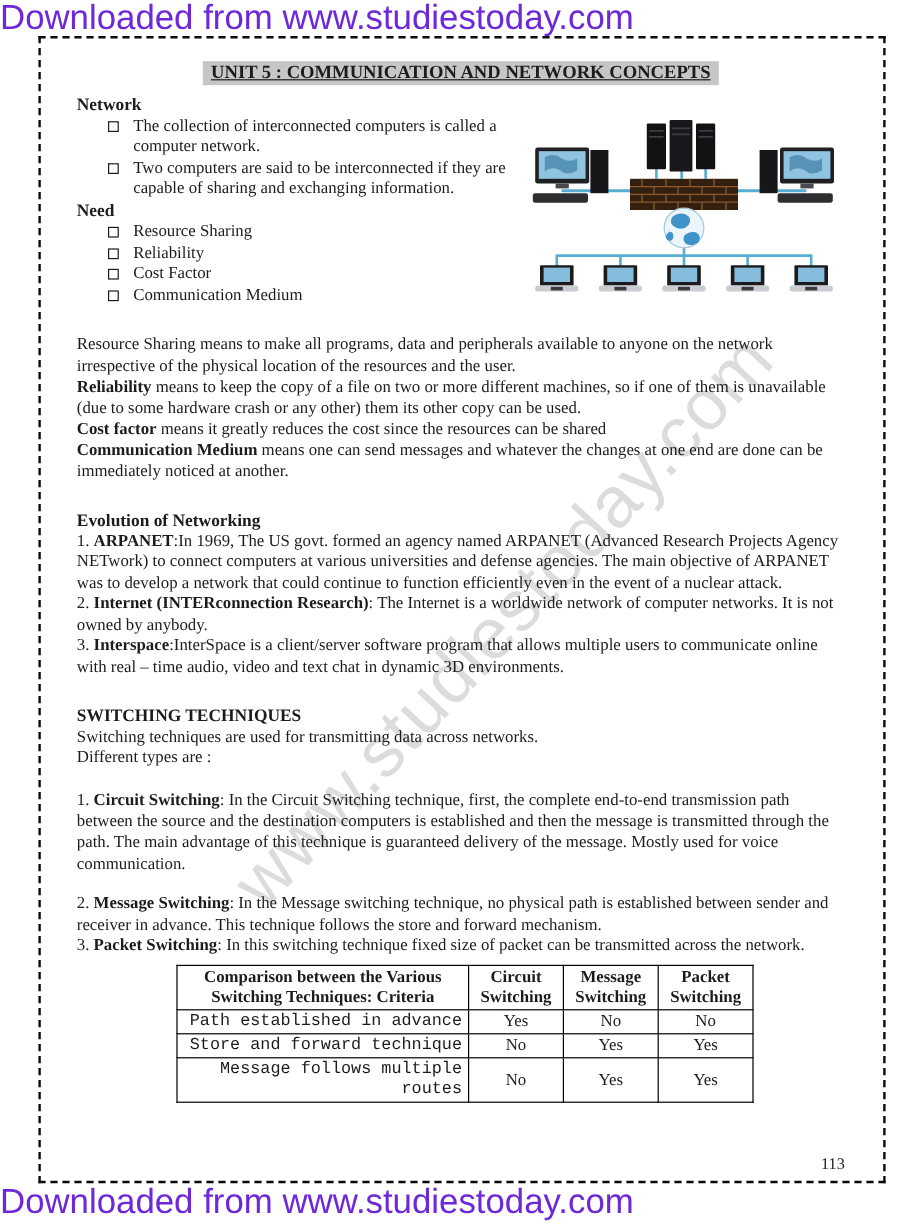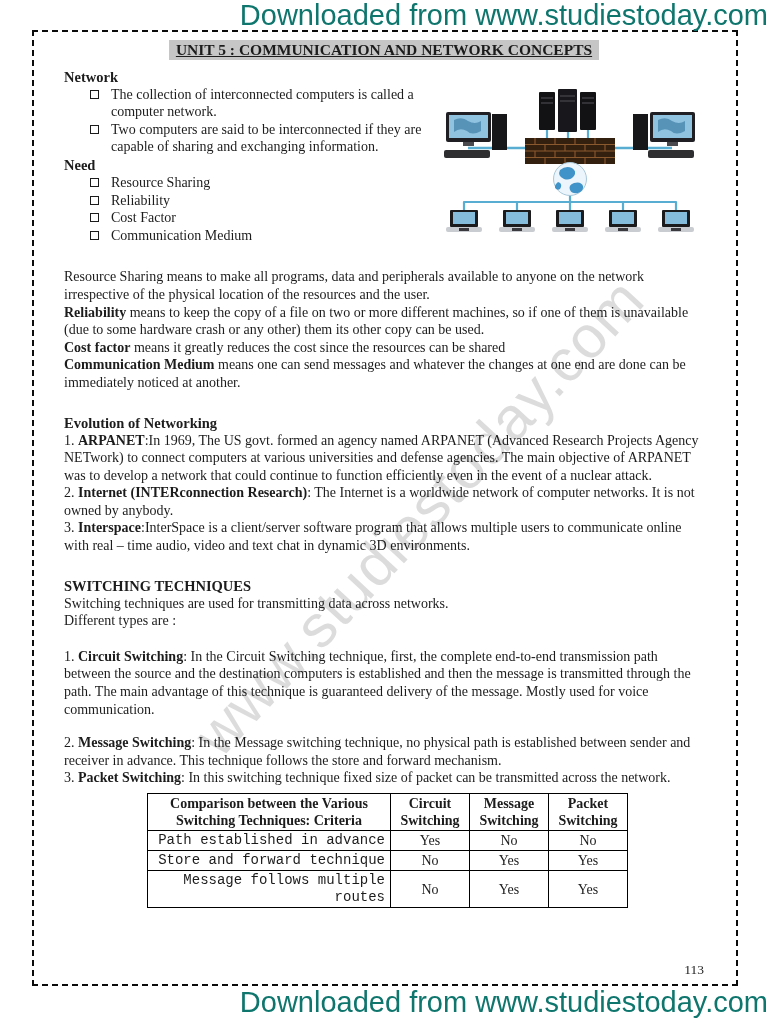--- a/index.html
+++ b/index.html
@@ -6,24 +6,24 @@
   html,body { width:768px; height:1024px; }
   body {
     position:relative;
     background:#ffffff;
     font-family:"Liberation Serif", serif;
     color:#1c1c1c;
     overflow:hidden;
   }
   .banner {
     position:absolute; left:0; width:768px;
-    text-align:right;
+    text-align:left;
     font-family:"Liberation Sans", sans-serif;
     font-size:29px; font-weight:500;
-    color:#0f766e;
+    color:#6d28d9;
     z-index:3;
     letter-spacing:0px;
   }
   .banner.top { top:-1px; }
   .banner.bottom { top:986px; }
   .sheet {
     position:absolute; left:32px; top:30px; width:706px; height:956px;
     border:2.5px dashed #0a0a0a;
     overflow:hidden;
     background:transparent;
@@ -31,21 +31,21 @@
   .watermark {
     position:absolute; left:385px; top:485px;
     transform:translate(-50%,-50%) rotate(-47deg);
     font-family:"Liberation Sans", sans-serif;
     font-size:60px; letter-spacing:1px;
     color:rgba(150,150,150,0.33);
     white-space:nowrap;
     z-index:0;
   }
   .content {
-    position:absolute; left:30px; top:8px; width:640px;
+    position:absolute; left:30px; top:19px; width:640px;
     z-index:1;
     font-size:14px; line-height:17.6px;
   }
   .title-wrap { text-align:center; margin-bottom:8px; }
   .doc-title {
     display:inline-block;
     background:#c6c6c6;
     font-size:15.5px; font-weight:bold;
     text-decoration:underline;
     padding:1px 7px;

